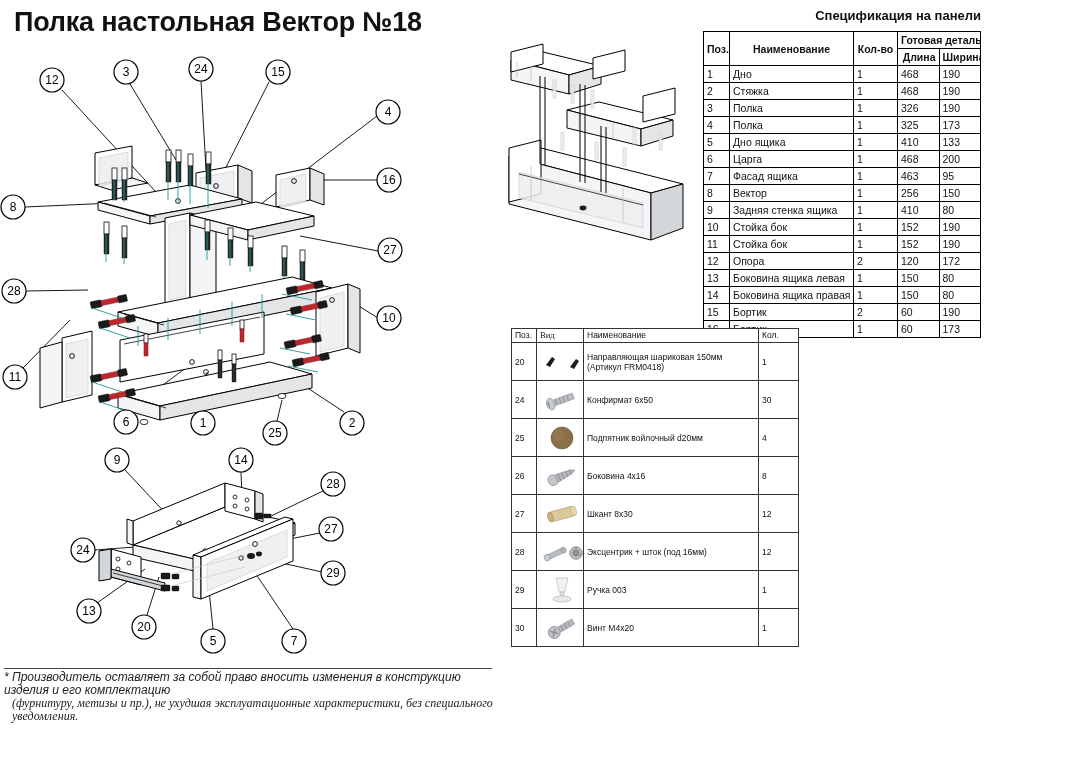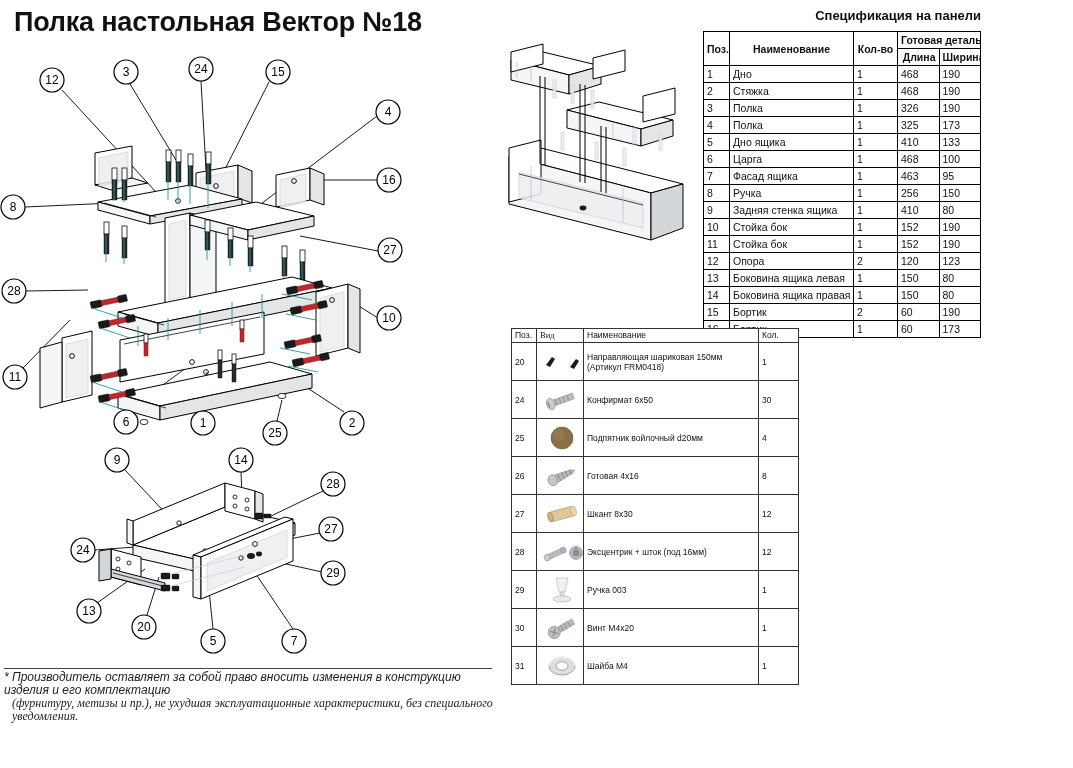--- a/index.html
+++ b/index.html
@@ -644,32 +644,32 @@
           <td class="c-name">Дно ящика</td>
           <td class="c-qty">1</td>
           <td class="c-len">410</td>
           <td class="c-wid">133</td>
         </tr>
         <tr>
           <td class="c-pos">6</td>
           <td class="c-name">Царга</td>
           <td class="c-qty">1</td>
           <td class="c-len">468</td>
-          <td class="c-wid">100</td>
+          <td class="c-wid">200</td>
         </tr>
         <tr>
           <td class="c-pos">7</td>
           <td class="c-name">Фасад ящика</td>
           <td class="c-qty">1</td>
           <td class="c-len">463</td>
           <td class="c-wid">95</td>
         </tr>
         <tr>
           <td class="c-pos">8</td>
-          <td class="c-name">Ручка</td>
+          <td class="c-name">Вектор</td>
           <td class="c-qty">1</td>
           <td class="c-len">256</td>
           <td class="c-wid">150</td>
         </tr>
         <tr>
           <td class="c-pos">9</td>
           <td class="c-name">Задняя стенка ящика</td>
           <td class="c-qty">1</td>
           <td class="c-len">410</td>
           <td class="c-wid">80</td>
@@ -686,21 +686,21 @@
           <td class="c-name">Стойка бок</td>
           <td class="c-qty">1</td>
           <td class="c-len">152</td>
           <td class="c-wid">190</td>
         </tr>
         <tr>
           <td class="c-pos">12</td>
           <td class="c-name">Опора</td>
           <td class="c-qty">2</td>
           <td class="c-len">120</td>
-          <td class="c-wid">123</td>
+          <td class="c-wid">172</td>
         </tr>
         <tr>
           <td class="c-pos">13</td>
           <td class="c-name">Боковина ящика левая</td>
           <td class="c-qty">1</td>
           <td class="c-len">150</td>
           <td class="c-wid">80</td>
         </tr>
         <tr>
           <td class="c-pos">14</td>
@@ -777,21 +777,21 @@
               <g transform="rotate(-25 22 17)">
                 <ellipse cx="12" cy="17" rx="5" ry="5.5" fill="#c3c6ca" stroke="#84878b" stroke-width="0.6"></ellipse>
                 <path d="M16 13 L33 15 L33 19 L16 21 Z" fill="#b5b8bc" stroke="#85888c" stroke-width="0.5"></path>
                 <path d="M33 15 L37 17 L33 19 Z" fill="#a9acb0"></path>
                 <line x1="19" y1="13" x2="19" y2="21" stroke="#7b7e82" stroke-width="0.7"></line>
                 <line x1="23" y1="13.5" x2="23" y2="20.5" stroke="#7b7e82" stroke-width="0.7"></line>
                 <line x1="27" y1="14" x2="27" y2="20" stroke="#7b7e82" stroke-width="0.7"></line>
                 <line x1="31" y1="14.5" x2="31" y2="19.5" stroke="#7b7e82" stroke-width="0.7"></line>
               </g>
             </svg></td>
-          <td class="h-nam">Готовая 4х16</td>
+          <td class="h-nam">Боковина 4х16</td>
           <td class="h-kol hw-cell-kol">8</td>
         </tr>
         <tr>
           <td class="h-pos hw-cell-pos">27</td>
           <td class="h-vid hw-vid-cell"><svg class="hwicon" viewBox="0 0 44 34">
               <g transform="rotate(-15 22 17)">
                 <rect x="10" y="12" width="24" height="10" rx="2" fill="#ddc89a" stroke="#b09a6c" stroke-width="0.6"></rect>
                 <ellipse cx="10" cy="17" rx="2.6" ry="5" fill="#c9b184" stroke="#a08a5e" stroke-width="0.6"></ellipse>
                 <ellipse cx="34" cy="17" rx="2.6" ry="5" fill="#e8d7b0" stroke="#b09a6c" stroke-width="0.5"></ellipse>
               </g>
@@ -835,30 +835,20 @@
                 <path d="M10 14 L16 20 M16 14 L10 20" stroke="#85888c" stroke-width="1.3"></path>
                 <rect x="19" y="14" width="16" height="6" fill="#b5b8bc" stroke="#85888c" stroke-width="0.5"></rect>
                 <line x1="22" y1="14" x2="22" y2="20" stroke="#7b7e82" stroke-width="0.6"></line>
                 <line x1="26" y1="14" x2="26" y2="20" stroke="#7b7e82" stroke-width="0.6"></line>
                 <line x1="30" y1="14" x2="30" y2="20" stroke="#7b7e82" stroke-width="0.6"></line>
               </g>
             </svg></td>
           <td class="h-nam">Винт М4х20</td>
           <td class="h-kol hw-cell-kol">1</td>
         </tr>
-        <tr>
-          <td class="h-pos hw-cell-pos">31</td>
-          <td class="h-vid hw-vid-cell"><svg class="hwicon" viewBox="0 0 44 34">
-              <ellipse cx="22" cy="17" rx="13" ry="9" fill="#dcdee0" stroke="#8e9195" stroke-width="0.8"></ellipse>
-              <ellipse cx="22" cy="17" rx="6" ry="4.2" fill="#ffffff" stroke="#8e9195" stroke-width="0.8"></ellipse>
-              <path d="M9 17 a13 9 0 0 1 26 0" fill="none" stroke="#ffffff" stroke-width="1.4" opacity="0.8"></path>
-            </svg></td>
-          <td class="h-nam">Шайба М4</td>
-          <td class="h-kol hw-cell-kol">1</td>
-        </tr>
       </tbody>
   </table>
 
   <div id="footer-rule"></div>
   <div id="footer-note">
     <span>* Производитель оставляет за собой право вносить изменения в конструкцию изделия и его комплектацию</span>
     <span class="l2">(фурнитуру, метизы и пр.), не ухудшая эксплуатационные характеристики, без специального уведомления.</span>
   </div>
 
 </div>

